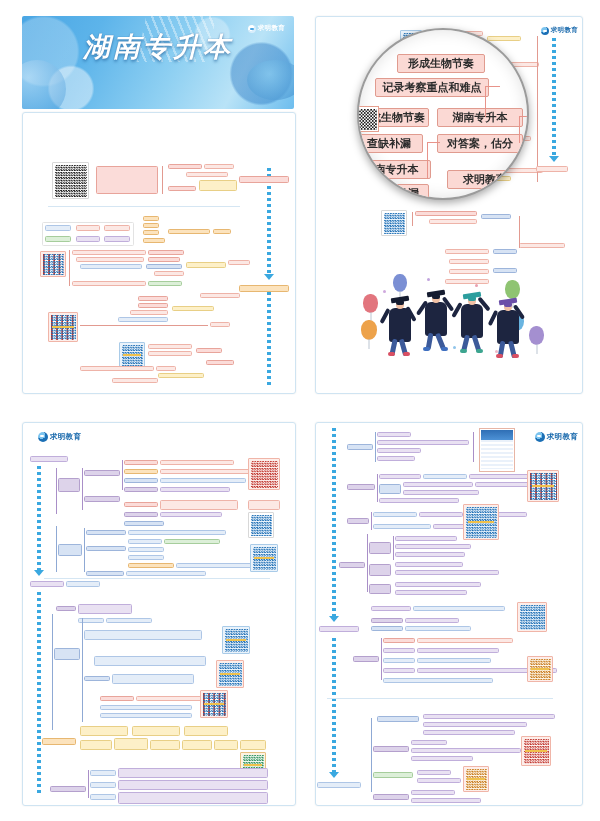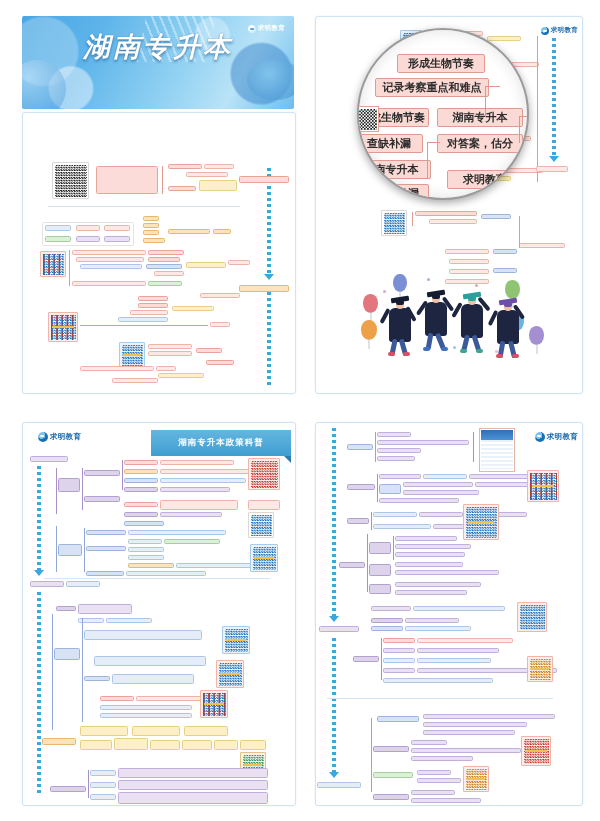--- a/index.html
+++ b/index.html
@@ -424,23 +424,20 @@
   </div>
 
   <div class="page">
     <div class="card" style="left:22px;top:14px;width:272px;height:382px;"></div>
 
     <div class="logo on-white" style="position:absolute;left:38px;top:24px;font-size:7.5px;">
       <span class="mark" style="width:10px;height:10px;"></span>
       <span>求明教育</span>
     </div>
 
-    <div class="tab-label tab-bl">
-      <span>湖南专升本政策科普</span>
-    </div>
 
     <div class="node n-purple2" style="left:30px;top:48px;width:38px;height:6px;"></div>
     <div class="timeline" style="left:37px;top:58px;height:104px;"></div>
     <div class="tl-arrow" style="left:34px;top:162px;"></div>
     <div class="node n-purple2" style="left:30px;top:173px;width:34px;height:6px;"></div>
     <div class="node n-blue2" style="left:66px;top:173px;width:34px;height:6px;"></div>
     <div class="timeline" style="left:37px;top:184px;height:204px;"></div>
 
     <div class="bar-p" style="left:56px;top:60px;width:.8px;height:46px;"></div>
     <div class="node n-purple" style="left:58px;top:70px;width:22px;height:14px;"></div>

